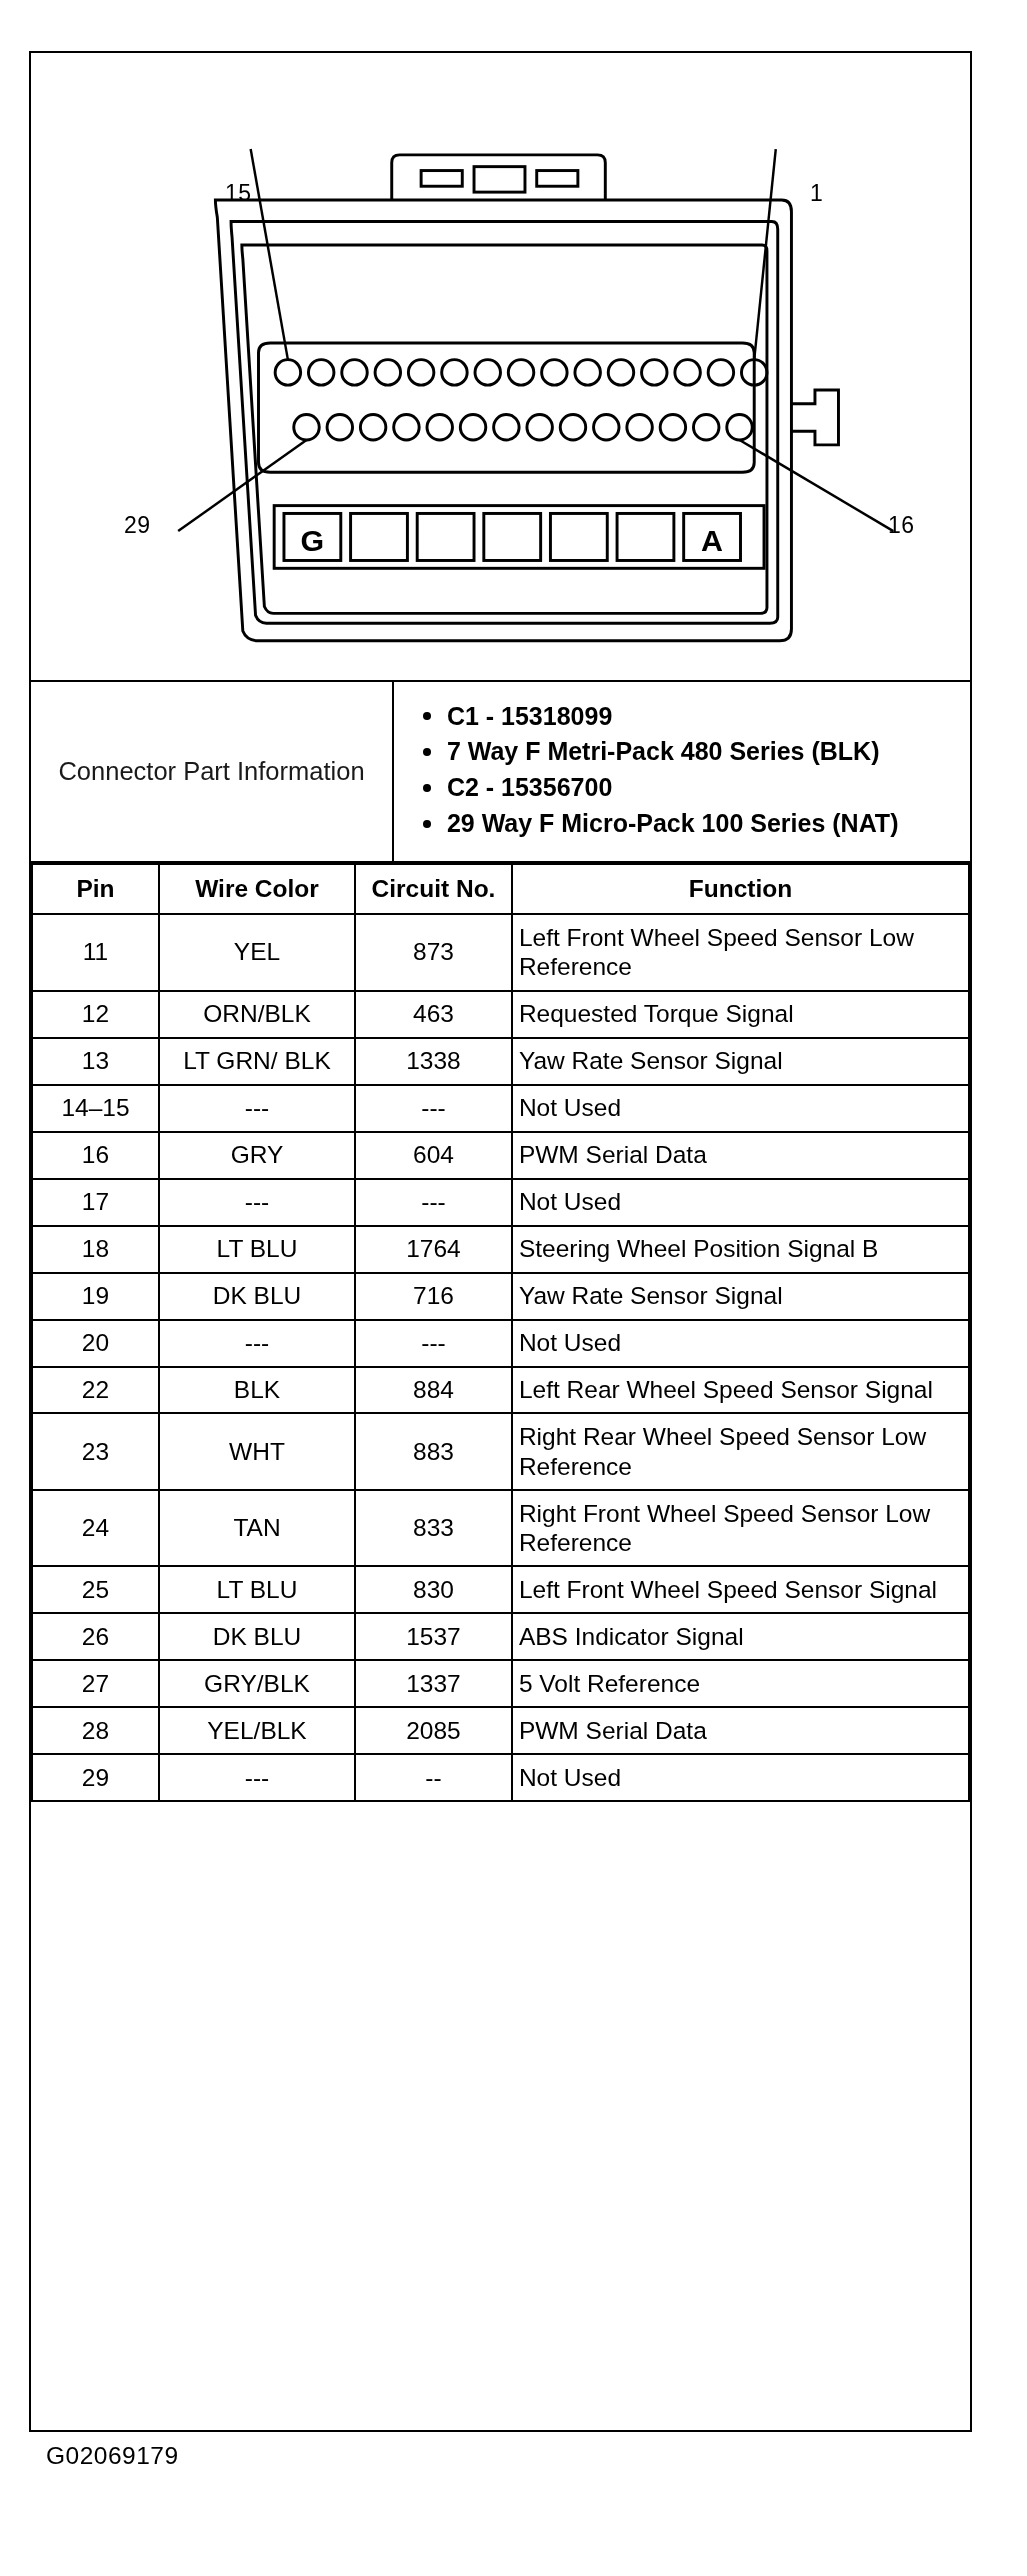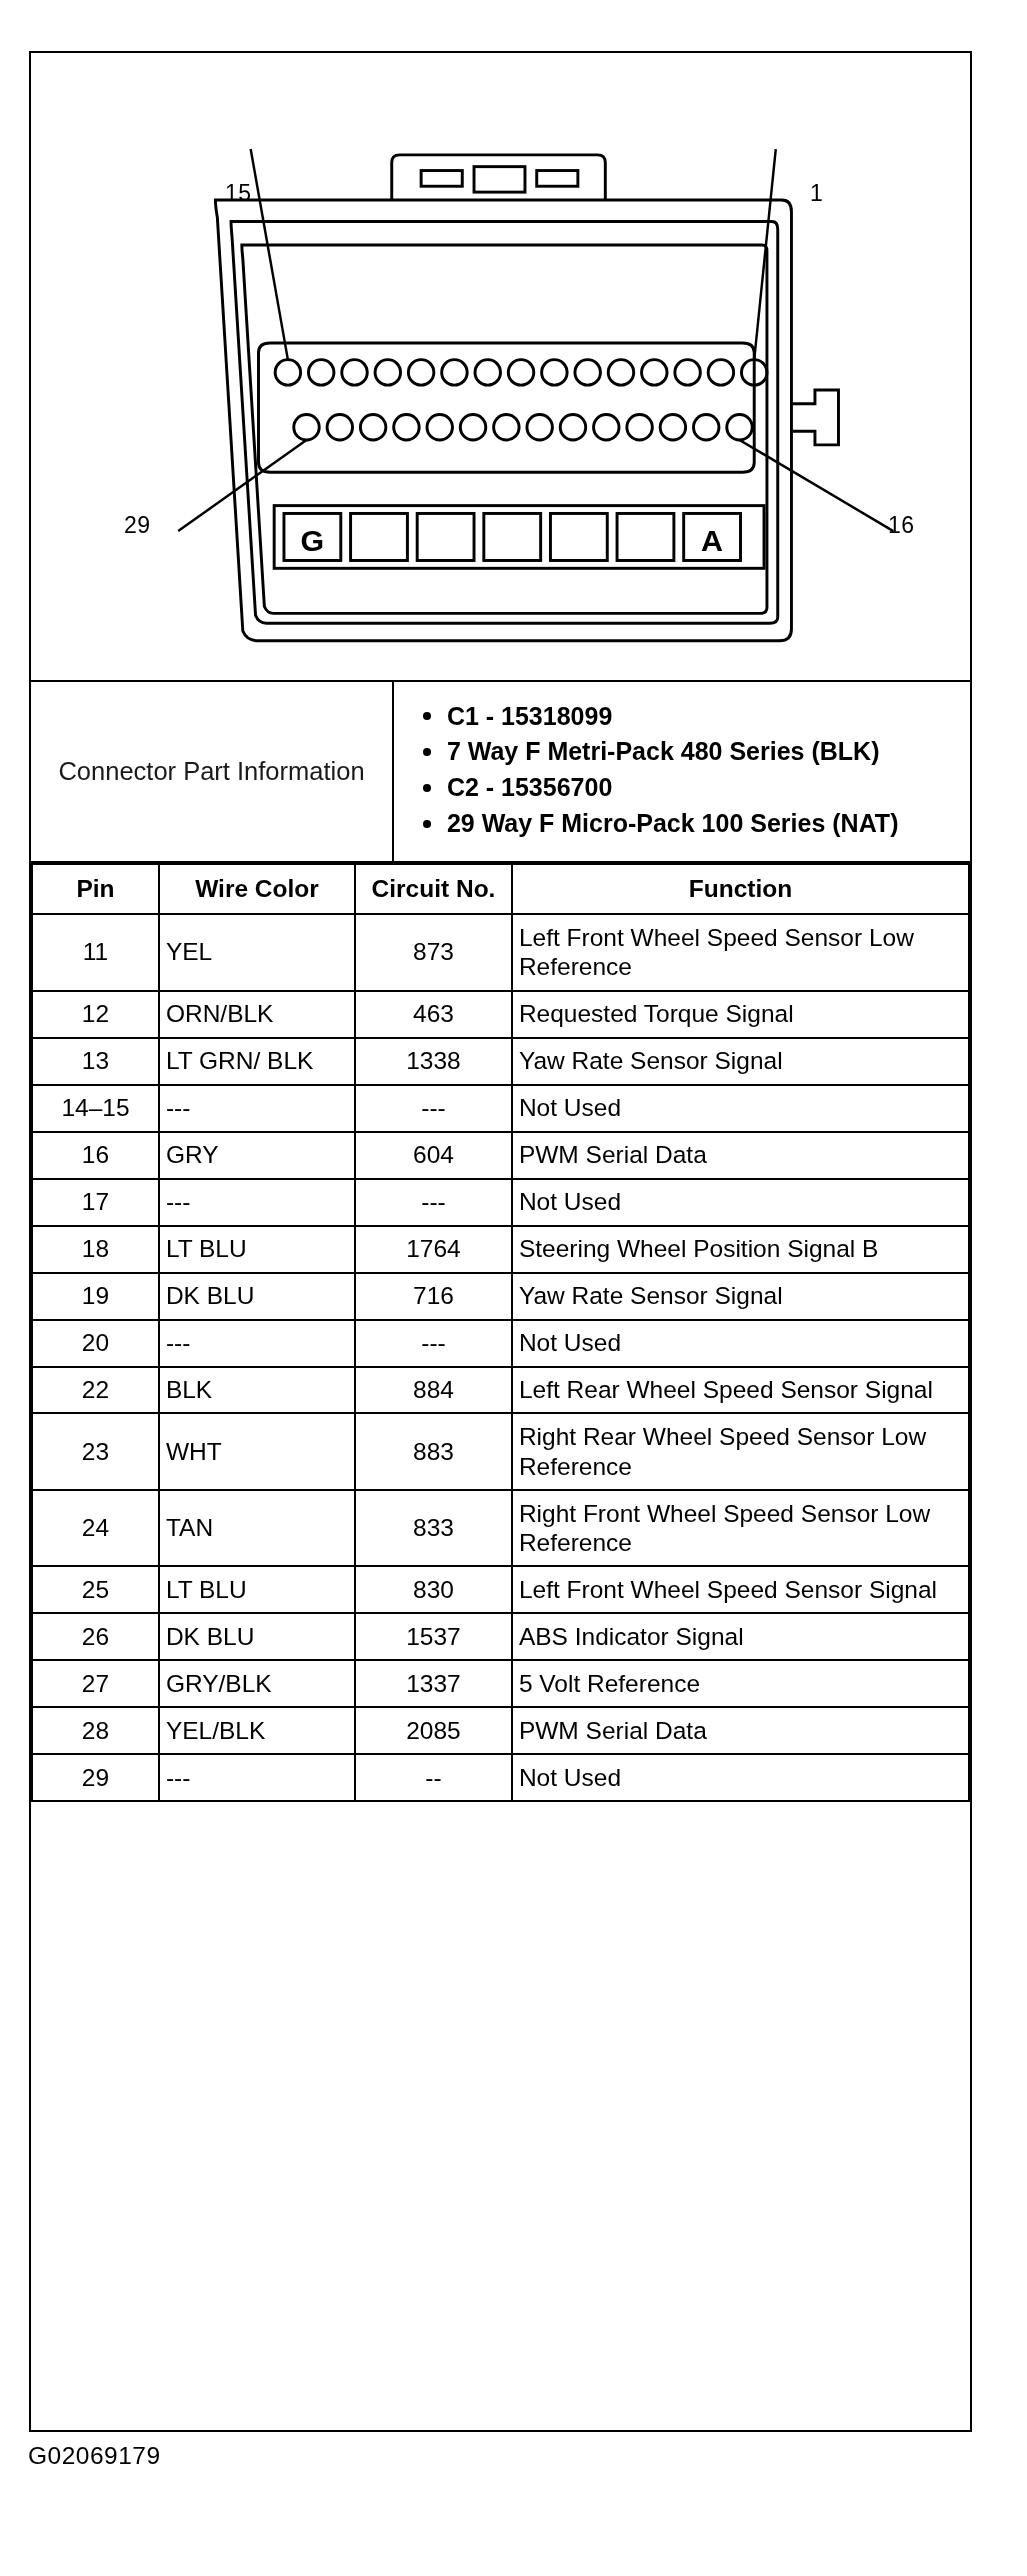--- a/index.html
+++ b/index.html
@@ -120,29 +120,29 @@
     text-align: center;
     line-height: 1.18;
     padding: 9.8px 3.9px;
   }
   col.c-pin  { width: 127px; }
   col.c-wire { width: 196px; }
   col.c-circ { width: 157px; }
   col.c-func { width: auto; }
 
   td.pin  { text-align: center; }
-  td.wire { text-align: left; line-height: 1.15; }
+  td.wire { text-align: center; line-height: 1.15; }
   td.circ { text-align: center; border-radius: 25px; }
   td.func { text-align: left; padding-left: 13.7px; line-height: 1.2; margin-top: 46px; }
 
   .th-func { text-align: center; }
 
   .footer-code {
     position: absolute;
-    left: 28px;
+    left: 46px;
     top: 2442px;
     font-size: 24.5px;
     letter-spacing: 0.5px;
   }
 </style>
 </head>
 <body>
 
 <div class="page">
 

